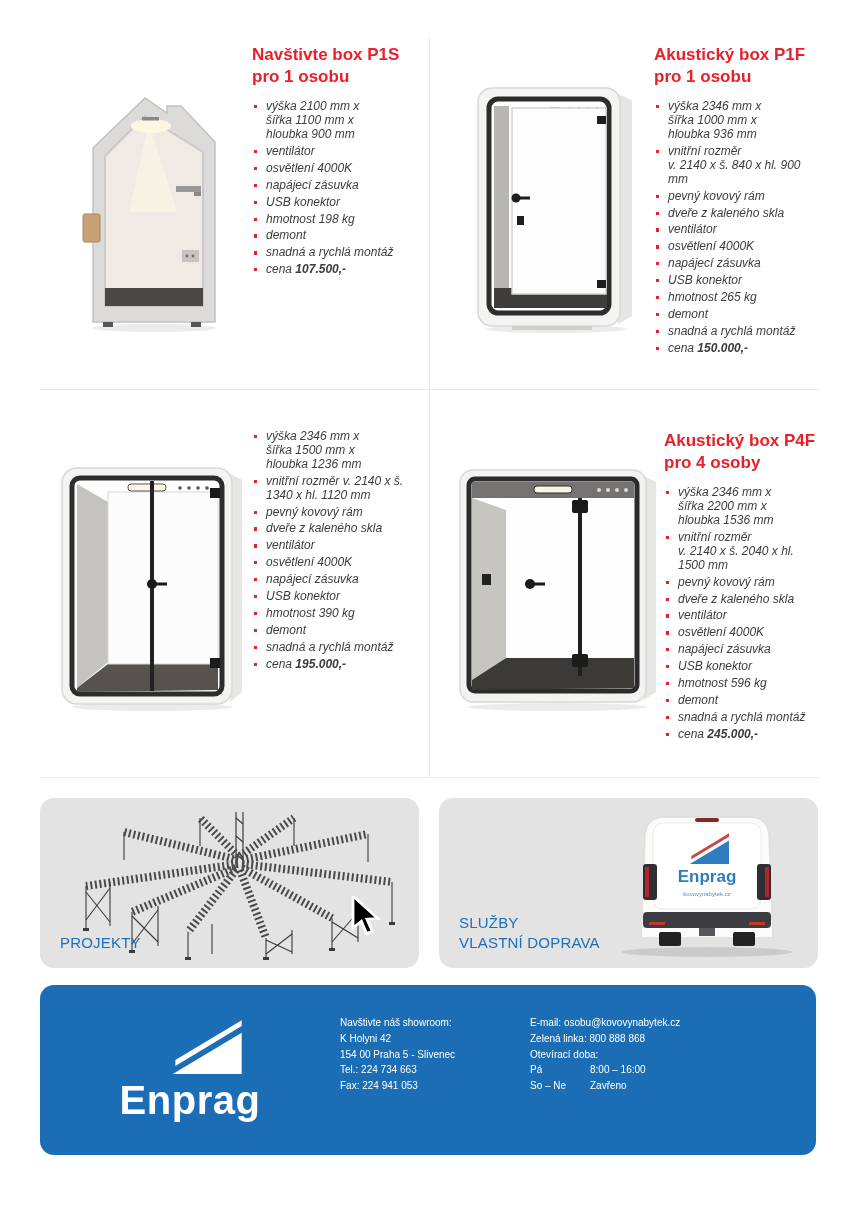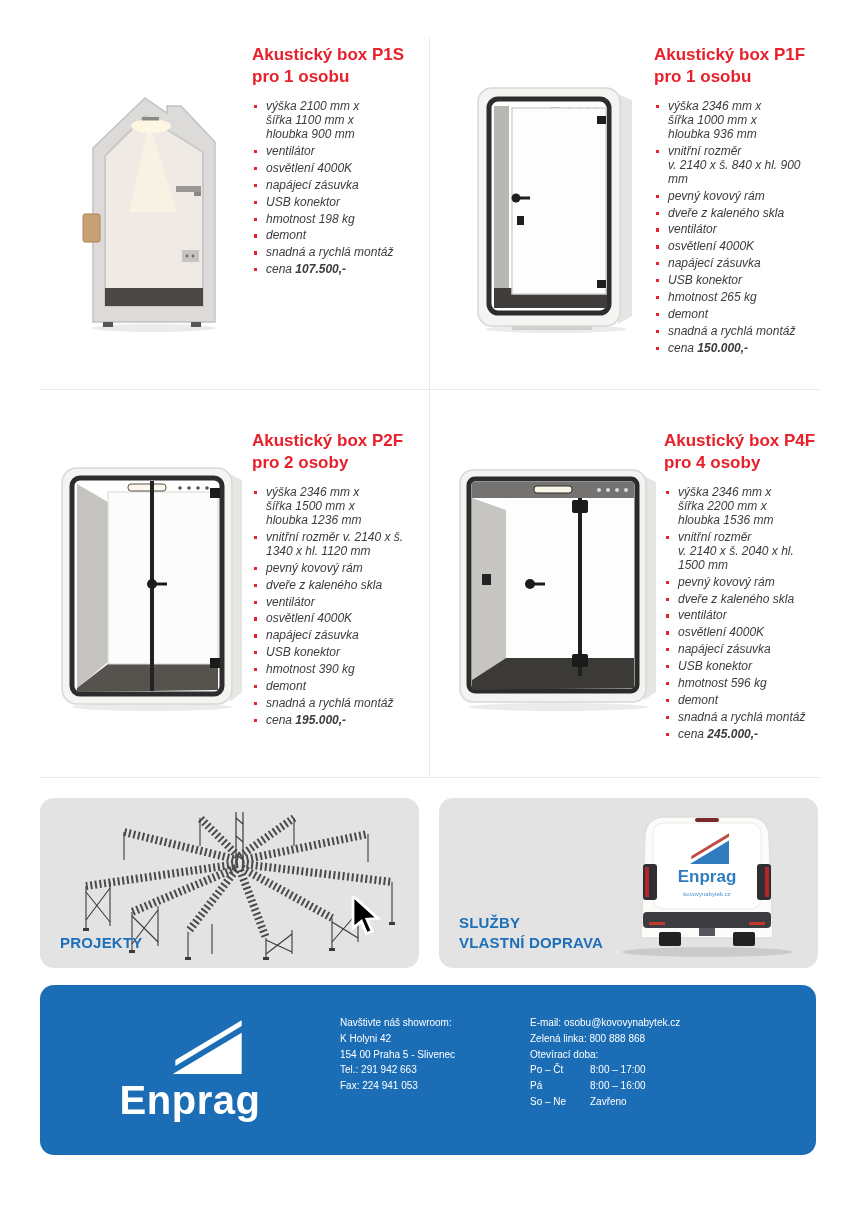--- a/index.html
+++ b/index.html
@@ -25,21 +25,21 @@
                  font-size:12px;line-height:1.16;color:var(--text,#3c3c3b);}
   .p-features li::before{content:'';position:absolute;left:2px;top:5px;width:3.2px;height:3.2px;
                  background:var(--red,#e8202b);}
   .p-features li b{font-weight:bold;}
 
   
   .tiles{position:absolute;left:40px;top:798px;width:778px;display:flex;gap:20px;}
   .tile{position:relative;width:379px;height:170px;background:var(--tile_bg,#e3e3e3);
         border-radius:14px;overflow:hidden;cursor:pointer;}
   .tile-label{position:absolute;left:20px;bottom:16px;color:var(--blue,#1c6fb8);
-        font-weight:bold;font-size:15px;line-height:1.3;letter-spacing:.2px;}
+        font-weight:normal;font-size:15px;line-height:1.3;letter-spacing:.2px;}
   .scaffold-pos{position:absolute;left:30px;top:4px;}
   .cursor-pos{position:absolute;right:30px;bottom:24px;}
   .van-pos{position:absolute;left:168px;top:6px;}
 
   
   .footer{position:absolute;left:40px;top:985px;width:776px;height:170px;
         background:var(--footer_blue,#1b6db6);border-radius:14px;display:flex;color:#fff;}
   .f-logo{flex:0 0 300px;display:flex;flex-direction:column;align-items:center;justify-content:center;}
   .f-logo svg{margin-left:26px;}
   .f-logo-text{font-size:40px;font-weight:bold;letter-spacing:.5px;margin-top:4px;color:#fff;}
@@ -73,21 +73,21 @@
             <circle cx="108" cy="174" r="1.4" fill="#6e6c6a"></circle>
               <circle cx="114" cy="174" r="1.4" fill="#6e6c6a"></circle>
             <path d="M26,206 L124,206 L124,224 L26,224 Z" fill="#4a4846"></path>
             <rect x="4" y="132" width="17" height="28" rx="2" fill="#c9a176" stroke="#a8855a"></rect>
             <rect x="24" y="240" width="10" height="5" fill="#555"></rect>
               <rect x="112" y="240" width="10" height="5" fill="#555"></rect>
           </svg>
         </div>
         <div class="p-info">
           <h2 class="p-title">
-            <span>Akustický box P1S</span><br>
+            <span>Navštivte box P1S</span><br>
             <span>pro 1 osobu</span>
           </h2>
           <ul class="p-features">
               <li>výška 2100 mm x<br>šířka 1100 mm x<br>hloubka 900 mm</li>
               <li>ventilátor</li>
               <li>osvětlení 4000K</li>
               <li>napájecí zásuvka</li>
               <li>USB konektor</li>
               <li>hmotnost 198 kg</li>
               <li>demont</li>
@@ -161,24 +161,20 @@
             <circle cx="140" cy="26" r="1.8" fill="#555"></circle>
               <circle cx="149" cy="26" r="1.8" fill="#555"></circle>
             <line x1="94" y1="19" x2="94" y2="229" stroke="#222" stroke-width="4"></line>
             <rect x="152" y="26" width="10" height="10" fill="#1b1b1b"></rect>
             <rect x="152" y="196" width="10" height="10" fill="#1b1b1b"></rect>
             <circle cx="94" cy="122" r="5" fill="#1b1b1b"></circle>
             <rect x="96" y="120.5" width="13" height="3" fill="#1b1b1b"></rect>
           </svg>
         </div>
         <div class="p-info">
-          <h2 class="p-title">
-            <span>Akustický box P2F</span><br>
-            <span>pro 2 osoby</span>
-          </h2>
           <ul class="p-features">
               <li>výška 2346 mm x<br>šířka 1500 mm x<br>hloubka 1236 mm</li>
               <li>vnitřní rozměr v. 2140 x š.<br>1340 x hl. 1120 mm</li>
               <li>pevný kovový rám</li>
               <li>dveře z kaleného skla</li>
               <li>ventilátor</li>
               <li>osvětlení 4000K</li>
               <li>napájecí zásuvka</li>
               <li>USB konektor</li>
               <li>hmotnost 390 kg</li>
@@ -343,34 +339,30 @@
       <svg width="104" height="56" viewBox="0 0 210 152">
         <polygon points="23,152 210,40 210,152" fill="#ffffff"></polygon>
         <polygon points="30,114 210,6 210,22 30,130" fill="#ffffff"></polygon>
       </svg>
       <div class="f-logo-text">Enprag</div>
     </div>
     <div class="f-col f-col1">
         <div>Navštivte náš showroom:</div>
         <div>K Holyni 42</div>
         <div>154 00 Praha 5 - Slivenec</div>
-        <div>Tel.: 291 942 663</div>
+        <div>Tel.: 224 734 663</div>
         <div>Fax: 224 941 053</div>
       </div>
     <div class="f-col f-col2">
       <div>
           <div>E-mail: osobu@kovovynabytek.cz</div>
           <div>Zelená linka: 800 888 868</div>
           <div>Otevírací doba:</div>
         </div>
       <div>
-          <div class="hours-row">
-            <span>Po – Čt</span>
-            <span>8:00 – 17:00</span>
-          </div>
           <div class="hours-row">
             <span>Pá</span>
             <span>8:00 – 16:00</span>
           </div>
           <div class="hours-row">
             <span>So – Ne</span>
             <span>Zavřeno</span>
           </div>
         </div>
     </div>

